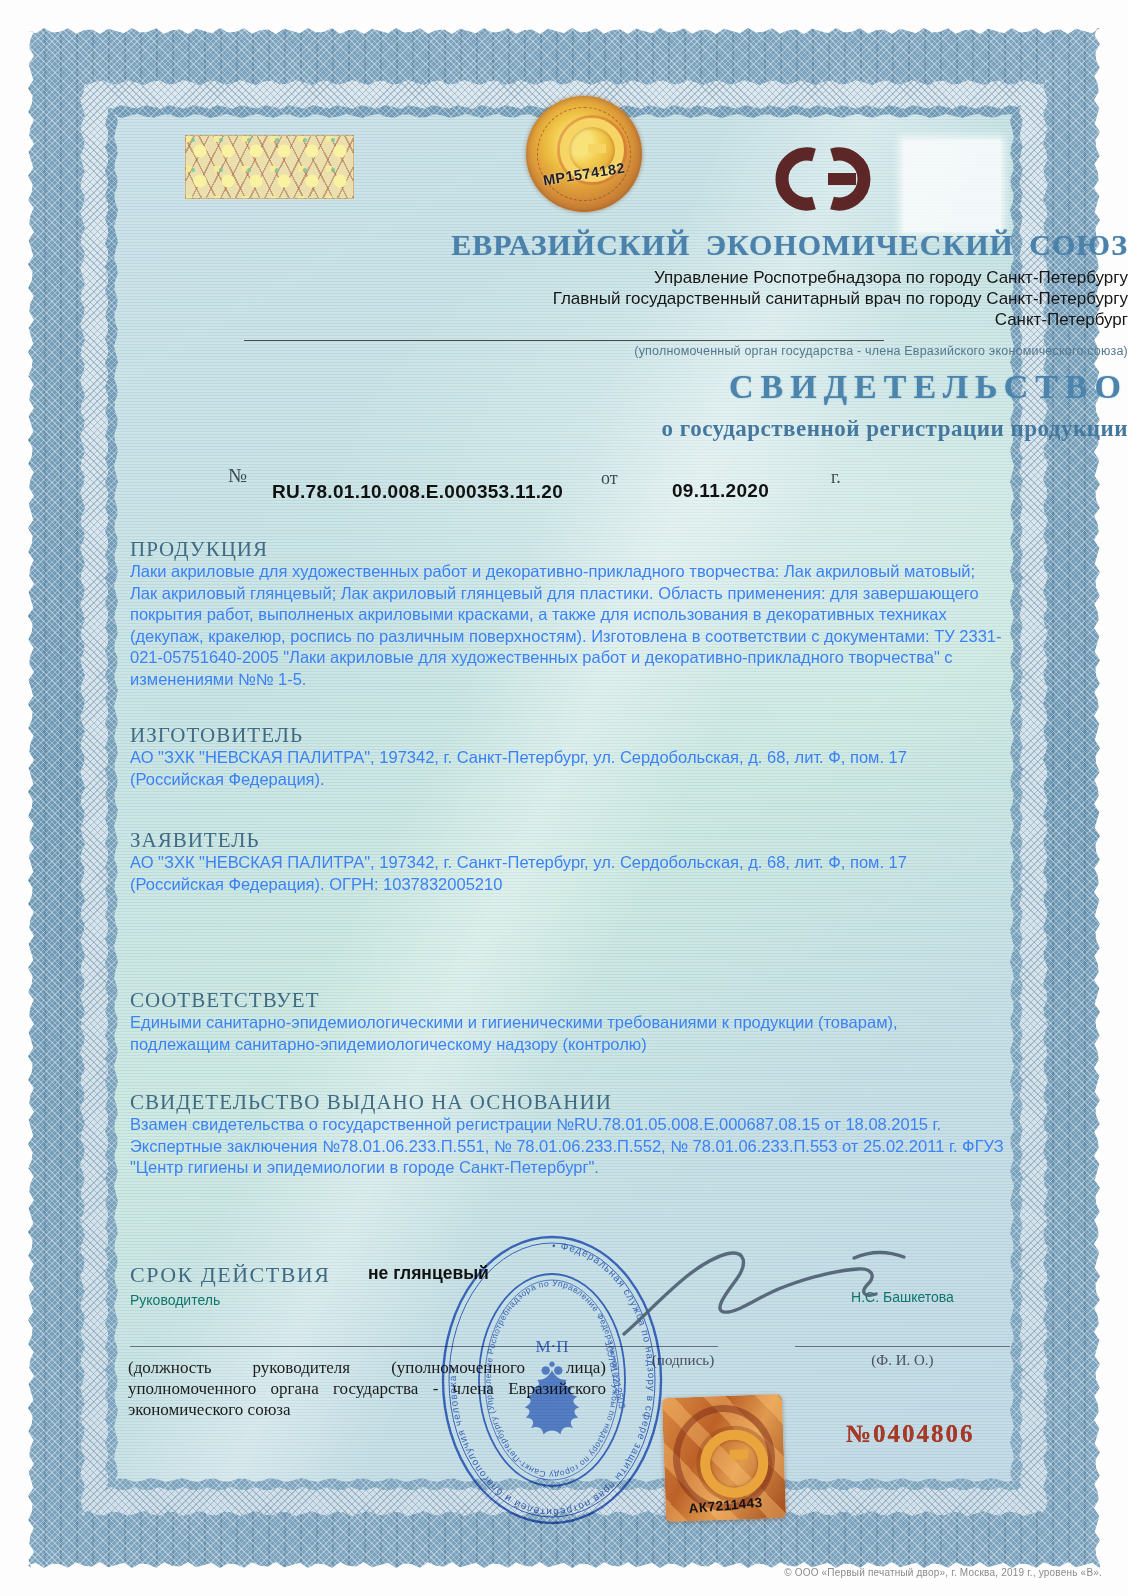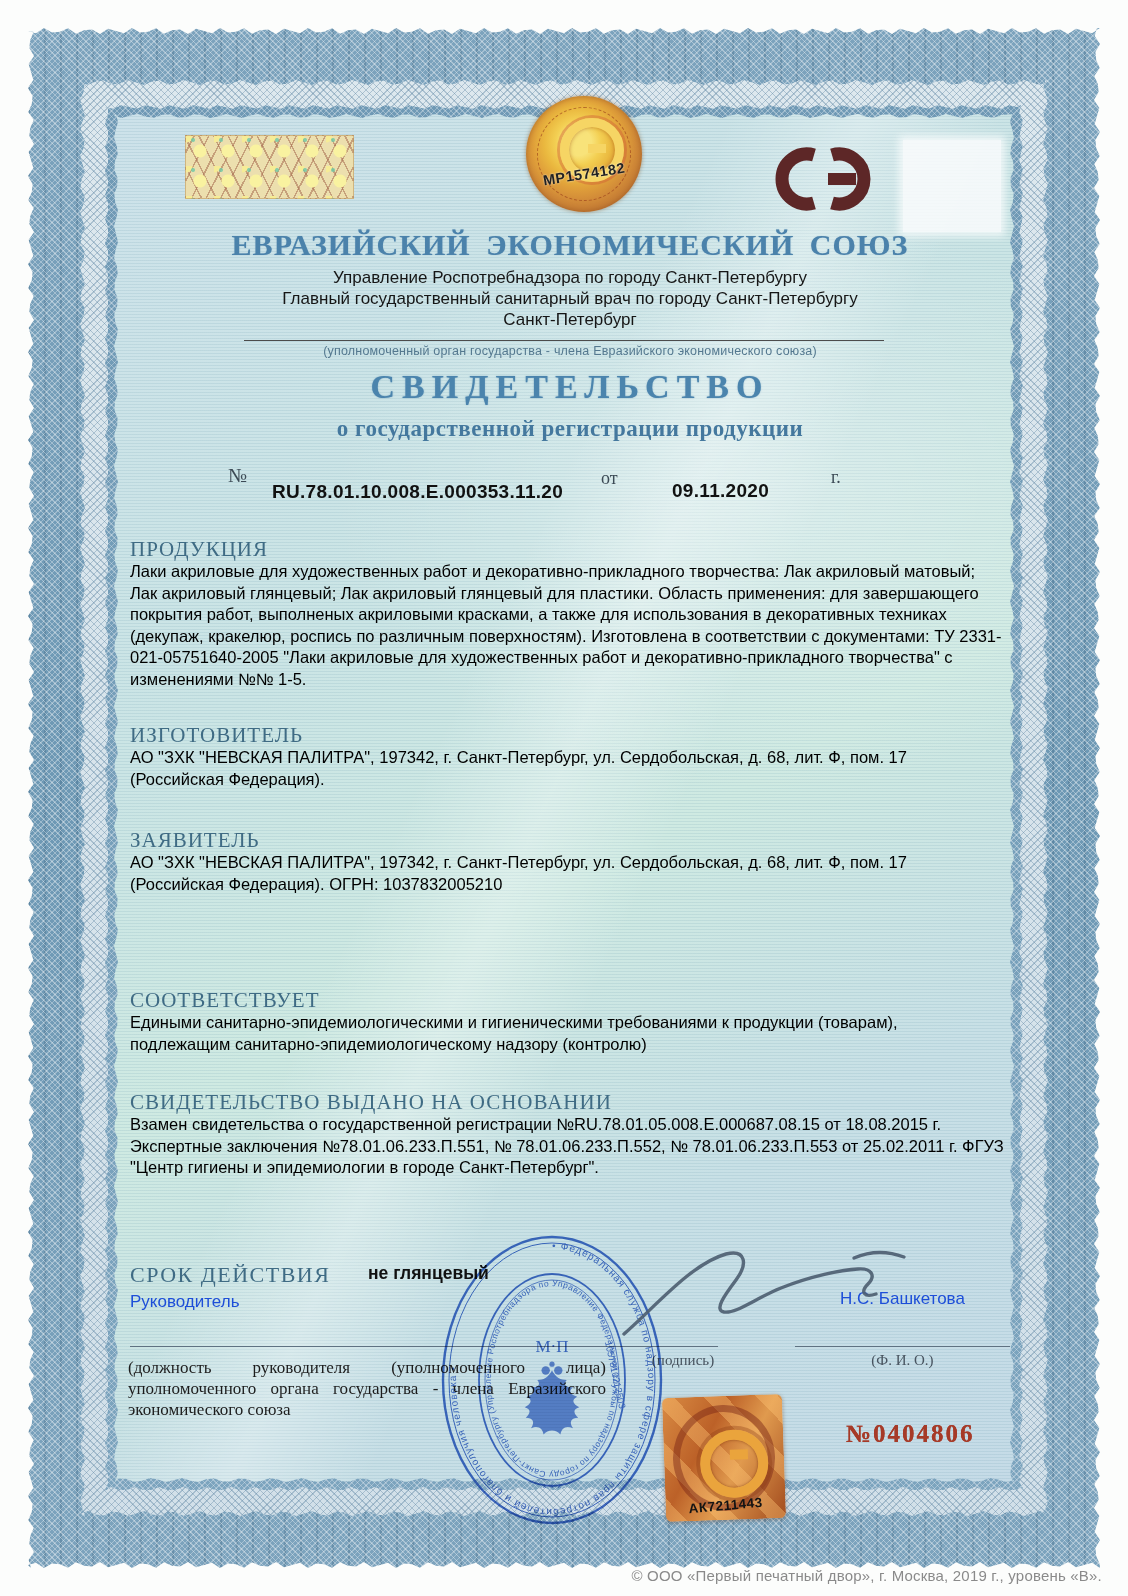--- a/index.html
+++ b/index.html
@@ -52,58 +52,58 @@
   .seal-core{left:34px;top:22px;width:46px;height:46px;border-radius:50%;
     border:9px solid #f6d564;box-shadow:0 0 0 3px rgba(205,85,55,.4), inset 0 0 4px rgba(160,80,20,.6);}
   .seal-bar{left:62px;top:48px;width:18px;height:9px;background:#f6d564;}
   .seal-num{left:4px;top:70px;width:108px;text-align:center;transform:rotate(-9deg);
     font-size:14.5px;font-weight:bold;color:#222;letter-spacing:.5px;
     text-shadow:0 0 2px rgba(255,255,255,.8);}
   .se-logo{left:768px;top:140px;z-index:6;}
   .white-patch{left:903px;top:140px;width:98px;height:92px;z-index:5;
     background:rgba(250,252,253,.85);box-shadow:0 0 8px 4px rgba(250,252,253,.8);}
   
-  .ctr{left:0;right:0;text-align:center;margin-left:12px;}
+  .ctr{left:0;right:0;text-align:right;margin-left:12px;}
   .h-union{top:228px;font-family:"Liberation Serif",serif;font-weight:bold;font-size:30px;
     color:#4b82ab;letter-spacing:1px;word-spacing:7px;z-index:6;text-shadow:0 0 1px rgba(75,130,171,.5);}
   .auth{font-size:17px;color:#161616;z-index:6;}
   .rule{left:244px;top:340px;width:640px;height:0;border-top:1.6px solid #4c4c4c;z-index:6;}
   .auth-note{top:344px;font-size:12.5px;color:#54788f;z-index:6;letter-spacing:.2px;}
   .t-main{top:368px;font-family:"Liberation Serif",serif;font-weight:bold;font-size:34px;
     color:#4b84ad;letter-spacing:7px;z-index:6;text-shadow:0 0 1.5px rgba(75,132,173,.55);}
   .t-sub{top:416px;font-family:"Liberation Serif",serif;font-weight:bold;font-size:23px;
     color:#44789e;letter-spacing:.5px;z-index:6;}
   .serif-label{font-family:"Liberation Serif",serif;color:#3c4a55;z-index:6;}
   .numval{font-weight:bold;font-size:19px;color:#111;z-index:6;letter-spacing:.3px;margin-top:20px;}
   .sec-h{font-family:"Liberation Serif",serif;font-size:21px;color:#3f6b84;letter-spacing:1px;z-index:6;}
-  .sec-b{font-size:16.5px;line-height:21.6px;color:#000000;z-index:6;width:872px;left:130px;}
+  .sec-b{font-size:16.5px;line-height:21.6px;color:#3b82f6;z-index:6;width:872px;left:130px;}
   .val-h{font-family:"Liberation Serif",serif;font-size:22px;color:#3f6b84;letter-spacing:1.5px;z-index:6;}
   .val-v{font-weight:bold;font-size:17.5px;color:#111;z-index:6;}
-  .sig-label{font-size:17px;color:#1d4ed8;z-index:6;}
+  .sig-label{font-size:14px;color:#0f766e;z-index:6;}
   .sig-line{height:0;border-top:1.5px solid #5f7282;z-index:6;}
   .cap{font-family:"Liberation Serif",serif;font-size:15px;color:#47535f;text-align:center;z-index:6;}
   .role-note{left:128px;top:1357px;width:478px;font-family:"Liberation Serif",serif;
     font-size:17px;line-height:21px;color:#1c1c1c;text-align:justify;z-index:6;}
   .stamp{left:437px;top:1230px;z-index:8;mix-blend-mode:multiply;opacity:.88;}
   .sig-svg{left:596px;top:1234px;z-index:9;}
   .sticker{left:664px;top:1396px;width:120px;height:124px;z-index:10;transform:rotate(-2deg);
     border-radius:6px;
     background:
       repeating-linear-gradient(48deg, rgba(255,195,115,.40) 0 16px, rgba(0,0,0,0) 16px 38px),
       linear-gradient(120deg,#d98b43,#bc6128 35%,#e09a4e 60%,#aa5524 95%);
     box-shadow:0 1px 4px rgba(90,40,10,.4);}
   .st-ring{position:absolute;inset:9px;border-radius:50%;border:7px solid rgba(118,34,20,.45);}
   .st-core{position:absolute;left:36px;top:34px;width:48px;height:48px;border-radius:50%;
     border:10px solid #eaa43c;box-shadow:0 0 0 4px rgba(140,60,20,.35), inset 0 0 3px rgba(120,50,10,.7);}
   .st-bar{position:absolute;left:66px;top:54px;width:18px;height:10px;background:#eaa43c;}
   .st-num{position:absolute;left:0;right:0;bottom:7px;text-align:center;transform:rotate(-3deg);
     font-size:13.5px;font-weight:bold;color:#141414;letter-spacing:.5px;}
   .serial{left:846px;top:1420px;font-family:"Liberation Serif",serif;font-size:25px;
     color:#a63a28;letter-spacing:2px;z-index:6;font-weight:bold;text-shadow:0 0 .5px #a63a28;}
-  .footer{right:26px;top:1567px;font-size:15px;color:#8a8a8a;z-index:6;letter-spacing:.2px;}
+  .footer{right:26px;top:1567px;font-size:10px;color:#8a8a8a;z-index:6;letter-spacing:.2px;}
 </style>
 </head>
 <body>
 
 <div class="page">
 
   <div class="band band1 wavy" style="clip-path: polygon(0px 3px, 8px 5.3px, 16px 0px, 24px 4.6px, 32px 3.8px, 40px 0.3px, 48px 5.7px, 56px 2.2px, 64px 1.4px, 72px 6px, 80px 0.7px, 88px 3px, 96px 5.3px, 104px 0px, 112px 4.6px, 120px 3.8px, 128px 0.3px, 136px 5.7px, 144px 2.2px, 152px 1.4px, 160px 6px, 168px 0.7px, 176px 3px, 184px 5.3px, 192px 0px, 200px 4.6px, 208px 3.8px, 216px 0.3px, 224px 5.7px, 232px 2.2px, 240px 1.4px, 248px 6px, 256px 0.7px, 264px 3px, 272px 5.3px, 280px 0px, 288px 4.6px, 296px 3.8px, 304px 0.3px, 312px 5.7px, 320px 2.2px, 328px 1.4px, 336px 6px, 344px 0.7px, 352px 3px, 360px 5.3px, 368px 0px, 376px 4.6px, 384px 3.8px, 392px 0.3px, 400px 5.7px, 408px 2.2px, 416px 1.4px, 424px 6px, 432px 0.7px, 440px 3px, 448px 5.3px, 456px 0px, 464px 4.6px, 472px 3.8px, 480px 0.3px, 488px 5.7px, 496px 2.2px, 504px 1.4px, 512px 6px, 520px 0.7px, 528px 3px, 536px 5.3px, 544px 0px, 552px 4.6px, 560px 3.8px, 568px 0.3px, 576px 5.7px, 584px 2.2px, 592px 1.4px, 600px 6px, 608px 0.7px, 616px 3px, 624px 5.3px, 632px 0px, 640px 4.6px, 648px 3.8px, 656px 0.3px, 664px 5.7px, 672px 2.2px, 680px 1.4px, 688px 6px, 696px 0.7px, 704px 3px, 712px 5.3px, 720px 0px, 728px 4.6px, 736px 3.8px, 744px 0.3px, 752px 5.7px, 760px 2.2px, 768px 1.4px, 776px 6px, 784px 0.7px, 792px 3px, 800px 5.3px, 808px 0px, 816px 4.6px, 824px 3.8px, 832px 0.3px, 840px 5.7px, 848px 2.2px, 856px 1.4px, 864px 6px, 872px 0.7px, 880px 3px, 888px 5.3px, 896px 0px, 904px 4.6px, 912px 3.8px, 920px 0.3px, 928px 5.7px, 936px 2.2px, 944px 1.4px, 952px 6px, 960px 0.7px, 968px 3px, 976px 5.3px, 984px 0px, 992px 4.6px, 1000px 3.8px, 1008px 0.3px, 1016px 5.7px, 1024px 2.2px, 1032px 1.4px, 1040px 6px, 1048px 0.7px, 1056px 3px, 1064px 5.3px, 1072px 0px, 1069px 0px, 1066.7px 8px, 1072px 16px, 1067.4px 24px, 1068.2px 32px, 1071.7px 40px, 1066.3px 48px, 1069.8px 56px, 1070.6px 64px, 1066px 72px, 1071.3px 80px, 1069px 88px, 1066.7px 96px, 1072px 104px, 1067.4px 112px, 1068.2px 120px, 1071.7px 128px, 1066.3px 136px, 1069.8px 144px, 1070.6px 152px, 1066px 160px, 1071.3px 168px, 1069px 176px, 1066.7px 184px, 1072px 192px, 1067.4px 200px, 1068.2px 208px, 1071.7px 216px, 1066.3px 224px, 1069.8px 232px, 1070.6px 240px, 1066px 248px, 1071.3px 256px, 1069px 264px, 1066.7px 272px, 1072px 280px, 1067.4px 288px, 1068.2px 296px, 1071.7px 304px, 1066.3px 312px, 1069.8px 320px, 1070.6px 328px, 1066px 336px, 1071.3px 344px, 1069px 352px, 1066.7px 360px, 1072px 368px, 1067.4px 376px, 1068.2px 384px, 1071.7px 392px, 1066.3px 400px, 1069.8px 408px, 1070.6px 416px, 1066px 424px, 1071.3px 432px, 1069px 440px, 1066.7px 448px, 1072px 456px, 1067.4px 464px, 1068.2px 472px, 1071.7px 480px, 1066.3px 488px, 1069.8px 496px, 1070.6px 504px, 1066px 512px, 1071.3px 520px, 1069px 528px, 1066.7px 536px, 1072px 544px, 1067.4px 552px, 1068.2px 560px, 1071.7px 568px, 1066.3px 576px, 1069.8px 584px, 1070.6px 592px, 1066px 600px, 1071.3px 608px, 1069px 616px, 1066.7px 624px, 1072px 632px, 1067.4px 640px, 1068.2px 648px, 1071.7px 656px, 1066.3px 664px, 1069.8px 672px, 1070.6px 680px, 1066px 688px, 1071.3px 696px, 1069px 704px, 1066.7px 712px, 1072px 720px, 1067.4px 728px, 1068.2px 736px, 1071.7px 744px, 1066.3px 752px, 1069.8px 760px, 1070.6px 768px, 1066px 776px, 1071.3px 784px, 1069px 792px, 1066.7px 800px, 1072px 808px, 1067.4px 816px, 1068.2px 824px, 1071.7px 832px, 1066.3px 840px, 1069.8px 848px, 1070.6px 856px, 1066px 864px, 1071.3px 872px, 1069px 880px, 1066.7px 888px, 1072px 896px, 1067.4px 904px, 1068.2px 912px, 1071.7px 920px, 1066.3px 928px, 1069.8px 936px, 1070.6px 944px, 1066px 952px, 1071.3px 960px, 1069px 968px, 1066.7px 976px, 1072px 984px, 1067.4px 992px, 1068.2px 1000px, 1071.7px 1008px, 1066.3px 1016px, 1069.8px 1024px, 1070.6px 1032px, 1066px 1040px, 1071.3px 1048px, 1069px 1056px, 1066.7px 1064px, 1072px 1072px, 1067.4px 1080px, 1068.2px 1088px, 1071.7px 1096px, 1066.3px 1104px, 1069.8px 1112px, 1070.6px 1120px, 1066px 1128px, 1071.3px 1136px, 1069px 1144px, 1066.7px 1152px, 1072px 1160px, 1067.4px 1168px, 1068.2px 1176px, 1071.7px 1184px, 1066.3px 1192px, 1069.8px 1200px, 1070.6px 1208px, 1066px 1216px, 1071.3px 1224px, 1069px 1232px, 1066.7px 1240px, 1072px 1248px, 1067.4px 1256px, 1068.2px 1264px, 1071.7px 1272px, 1066.3px 1280px, 1069.8px 1288px, 1070.6px 1296px, 1066px 1304px, 1071.3px 1312px, 1069px 1320px, 1066.7px 1328px, 1072px 1336px, 1067.4px 1344px, 1068.2px 1352px, 1071.7px 1360px, 1066.3px 1368px, 1069.8px 1376px, 1070.6px 1384px, 1066px 1392px, 1071.3px 1400px, 1069px 1408px, 1066.7px 1416px, 1072px 1424px, 1067.4px 1432px, 1068.2px 1440px, 1071.7px 1448px, 1066.3px 1456px, 1069.8px 1464px, 1070.6px 1472px, 1066px 1480px, 1071.3px 1488px, 1069px 1496px, 1066.7px 1504px, 1072px 1512px, 1067.4px 1520px, 1068.2px 1528px, 1071.7px 1536px, 1072px 1540px, 1064px 1534.7px, 1056px 1537px, 1048px 1539.3px, 1040px 1534px, 1032px 1538.6px, 1024px 1537.8px, 1016px 1534.3px, 1008px 1539.7px, 1000px 1536.2px, 992px 1535.4px, 984px 1540px, 976px 1534.7px, 968px 1537px, 960px 1539.3px, 952px 1534px, 944px 1538.6px, 936px 1537.8px, 928px 1534.3px, 920px 1539.7px, 912px 1536.2px, 904px 1535.4px, 896px 1540px, 888px 1534.7px, 880px 1537px, 872px 1539.3px, 864px 1534px, 856px 1538.6px, 848px 1537.8px, 840px 1534.3px, 832px 1539.7px, 824px 1536.2px, 816px 1535.4px, 808px 1540px, 800px 1534.7px, 792px 1537px, 784px 1539.3px, 776px 1534px, 768px 1538.6px, 760px 1537.8px, 752px 1534.3px, 744px 1539.7px, 736px 1536.2px, 728px 1535.4px, 720px 1540px, 712px 1534.7px, 704px 1537px, 696px 1539.3px, 688px 1534px, 680px 1538.6px, 672px 1537.8px, 664px 1534.3px, 656px 1539.7px, 648px 1536.2px, 640px 1535.4px, 632px 1540px, 624px 1534.7px, 616px 1537px, 608px 1539.3px, 600px 1534px, 592px 1538.6px, 584px 1537.8px, 576px 1534.3px, 568px 1539.7px, 560px 1536.2px, 552px 1535.4px, 544px 1540px, 536px 1534.7px, 528px 1537px, 520px 1539.3px, 512px 1534px, 504px 1538.6px, 496px 1537.8px, 488px 1534.3px, 480px 1539.7px, 472px 1536.2px, 464px 1535.4px, 456px 1540px, 448px 1534.7px, 440px 1537px, 432px 1539.3px, 424px 1534px, 416px 1538.6px, 408px 1537.8px, 400px 1534.3px, 392px 1539.7px, 384px 1536.2px, 376px 1535.4px, 368px 1540px, 360px 1534.7px, 352px 1537px, 344px 1539.3px, 336px 1534px, 328px 1538.6px, 320px 1537.8px, 312px 1534.3px, 304px 1539.7px, 296px 1536.2px, 288px 1535.4px, 280px 1540px, 272px 1534.7px, 264px 1537px, 256px 1539.3px, 248px 1534px, 240px 1538.6px, 232px 1537.8px, 224px 1534.3px, 216px 1539.7px, 208px 1536.2px, 200px 1535.4px, 192px 1540px, 184px 1534.7px, 176px 1537px, 168px 1539.3px, 160px 1534px, 152px 1538.6px, 144px 1537.8px, 136px 1534.3px, 128px 1539.7px, 120px 1536.2px, 112px 1535.4px, 104px 1540px, 96px 1534.7px, 88px 1537px, 80px 1539.3px, 72px 1534px, 64px 1538.6px, 56px 1537.8px, 48px 1534.3px, 40px 1539.7px, 32px 1536.2px, 24px 1535.4px, 16px 1540px, 8px 1534.7px, 0px 1537px, 3px 1540px, 0.7px 1532px, 6px 1524px, 1.4px 1516px, 2.2px 1508px, 5.7px 1500px, 0.3px 1492px, 3.8px 1484px, 4.6px 1476px, 0px 1468px, 5.3px 1460px, 3px 1452px, 0.7px 1444px, 6px 1436px, 1.4px 1428px, 2.2px 1420px, 5.7px 1412px, 0.3px 1404px, 3.8px 1396px, 4.6px 1388px, 0px 1380px, 5.3px 1372px, 3px 1364px, 0.7px 1356px, 6px 1348px, 1.4px 1340px, 2.2px 1332px, 5.7px 1324px, 0.3px 1316px, 3.8px 1308px, 4.6px 1300px, 0px 1292px, 5.3px 1284px, 3px 1276px, 0.7px 1268px, 6px 1260px, 1.4px 1252px, 2.2px 1244px, 5.7px 1236px, 0.3px 1228px, 3.8px 1220px, 4.6px 1212px, 0px 1204px, 5.3px 1196px, 3px 1188px, 0.7px 1180px, 6px 1172px, 1.4px 1164px, 2.2px 1156px, 5.7px 1148px, 0.3px 1140px, 3.8px 1132px, 4.6px 1124px, 0px 1116px, 5.3px 1108px, 3px 1100px, 0.7px 1092px, 6px 1084px, 1.4px 1076px, 2.2px 1068px, 5.7px 1060px, 0.3px 1052px, 3.8px 1044px, 4.6px 1036px, 0px 1028px, 5.3px 1020px, 3px 1012px, 0.7px 1004px, 6px 996px, 1.4px 988px, 2.2px 980px, 5.7px 972px, 0.3px 964px, 3.8px 956px, 4.6px 948px, 0px 940px, 5.3px 932px, 3px 924px, 0.7px 916px, 6px 908px, 1.4px 900px, 2.2px 892px, 5.7px 884px, 0.3px 876px, 3.8px 868px, 4.6px 860px, 0px 852px, 5.3px 844px, 3px 836px, 0.7px 828px, 6px 820px, 1.4px 812px, 2.2px 804px, 5.7px 796px, 0.3px 788px, 3.8px 780px, 4.6px 772px, 0px 764px, 5.3px 756px, 3px 748px, 0.7px 740px, 6px 732px, 1.4px 724px, 2.2px 716px, 5.7px 708px, 0.3px 700px, 3.8px 692px, 4.6px 684px, 0px 676px, 5.3px 668px, 3px 660px, 0.7px 652px, 6px 644px, 1.4px 636px, 2.2px 628px, 5.7px 620px, 0.3px 612px, 3.8px 604px, 4.6px 596px, 0px 588px, 5.3px 580px, 3px 572px, 0.7px 564px, 6px 556px, 1.4px 548px, 2.2px 540px, 5.7px 532px, 0.3px 524px, 3.8px 516px, 4.6px 508px, 0px 500px, 5.3px 492px, 3px 484px, 0.7px 476px, 6px 468px, 1.4px 460px, 2.2px 452px, 5.7px 444px, 0.3px 436px, 3.8px 428px, 4.6px 420px, 0px 412px, 5.3px 404px, 3px 396px, 0.7px 388px, 6px 380px, 1.4px 372px, 2.2px 364px, 5.7px 356px, 0.3px 348px, 3.8px 340px, 4.6px 332px, 0px 324px, 5.3px 316px, 3px 308px, 0.7px 300px, 6px 292px, 1.4px 284px, 2.2px 276px, 5.7px 268px, 0.3px 260px, 3.8px 252px, 4.6px 244px, 0px 236px, 5.3px 228px, 3px 220px, 0.7px 212px, 6px 204px, 1.4px 196px, 2.2px 188px, 5.7px 180px, 0.3px 172px, 3.8px 164px, 4.6px 156px, 0px 148px, 5.3px 140px, 3px 132px, 0.7px 124px, 6px 116px, 1.4px 108px, 2.2px 100px, 5.7px 92px, 0.3px 84px, 3.8px 76px, 4.6px 68px, 0px 60px, 5.3px 52px, 3px 44px, 0.7px 36px, 6px 28px, 1.4px 20px, 2.2px 12px, 5.7px 4px);"></div>
   <div class="band band2 wavy" style="clip-path: polygon(0px 2.5px, 8px 4.9px, 16px 1.4px, 24px 0.5px, 32px 4.5px, 40px 3.6px, 48px 0.1px, 56px 2.5px, 64px 4.9px, 72px 1.4px, 80px 0.5px, 88px 4.5px, 96px 3.6px, 104px 0.1px, 112px 2.5px, 120px 4.9px, 128px 1.4px, 136px 0.5px, 144px 4.5px, 152px 3.6px, 160px 0.1px, 168px 2.5px, 176px 4.9px, 184px 1.4px, 192px 0.5px, 200px 4.5px, 208px 3.6px, 216px 0.1px, 224px 2.5px, 232px 4.9px, 240px 1.4px, 248px 0.5px, 256px 4.5px, 264px 3.6px, 272px 0.1px, 280px 2.5px, 288px 4.9px, 296px 1.4px, 304px 0.5px, 312px 4.5px, 320px 3.6px, 328px 0.1px, 336px 2.5px, 344px 4.9px, 352px 1.4px, 360px 0.5px, 368px 4.5px, 376px 3.6px, 384px 0.1px, 392px 2.5px, 400px 4.9px, 408px 1.4px, 416px 0.5px, 424px 4.5px, 432px 3.6px, 440px 0.1px, 448px 2.5px, 456px 4.9px, 464px 1.4px, 472px 0.5px, 480px 4.5px, 488px 3.6px, 496px 0.1px, 504px 2.5px, 512px 4.9px, 520px 1.4px, 528px 0.5px, 536px 4.5px, 544px 3.6px, 552px 0.1px, 560px 2.5px, 568px 4.9px, 576px 1.4px, 584px 0.5px, 592px 4.5px, 600px 3.6px, 608px 0.1px, 616px 2.5px, 624px 4.9px, 632px 1.4px, 640px 0.5px, 648px 4.5px, 656px 3.6px, 664px 0.1px, 672px 2.5px, 680px 4.9px, 688px 1.4px, 696px 0.5px, 704px 4.5px, 712px 3.6px, 720px 0.1px, 728px 2.5px, 736px 4.9px, 744px 1.4px, 752px 0.5px, 760px 4.5px, 768px 3.6px, 776px 0.1px, 784px 2.5px, 792px 4.9px, 800px 1.4px, 808px 0.5px, 816px 4.5px, 824px 3.6px, 832px 0.1px, 840px 2.5px, 848px 4.9px, 856px 1.4px, 864px 0.5px, 872px 4.5px, 880px 3.6px, 888px 0.1px, 896px 2.5px, 904px 4.9px, 912px 1.4px, 920px 0.5px, 928px 4.5px, 936px 3.6px, 944px 0.1px, 952px 2.5px, 960px 4.9px, 968px 1.4px, 965.5px 0px, 963.1px 8px, 966.6px 16px, 967.5px 24px, 963.5px 32px, 964.4px 40px, 967.9px 48px, 965.5px 56px, 963.1px 64px, 966.6px 72px, 967.5px 80px, 963.5px 88px, 964.4px 96px, 967.9px 104px, 965.5px 112px, 963.1px 120px, 966.6px 128px, 967.5px 136px, 963.5px 144px, 964.4px 152px, 967.9px 160px, 965.5px 168px, 963.1px 176px, 966.6px 184px, 967.5px 192px, 963.5px 200px, 964.4px 208px, 967.9px 216px, 965.5px 224px, 963.1px 232px, 966.6px 240px, 967.5px 248px, 963.5px 256px, 964.4px 264px, 967.9px 272px, 965.5px 280px, 963.1px 288px, 966.6px 296px, 967.5px 304px, 963.5px 312px, 964.4px 320px, 967.9px 328px, 965.5px 336px, 963.1px 344px, 966.6px 352px, 967.5px 360px, 963.5px 368px, 964.4px 376px, 967.9px 384px, 965.5px 392px, 963.1px 400px, 966.6px 408px, 967.5px 416px, 963.5px 424px, 964.4px 432px, 967.9px 440px, 965.5px 448px, 963.1px 456px, 966.6px 464px, 967.5px 472px, 963.5px 480px, 964.4px 488px, 967.9px 496px, 965.5px 504px, 963.1px 512px, 966.6px 520px, 967.5px 528px, 963.5px 536px, 964.4px 544px, 967.9px 552px, 965.5px 560px, 963.1px 568px, 966.6px 576px, 967.5px 584px, 963.5px 592px, 964.4px 600px, 967.9px 608px, 965.5px 616px, 963.1px 624px, 966.6px 632px, 967.5px 640px, 963.5px 648px, 964.4px 656px, 967.9px 664px, 965.5px 672px, 963.1px 680px, 966.6px 688px, 967.5px 696px, 963.5px 704px, 964.4px 712px, 967.9px 720px, 965.5px 728px, 963.1px 736px, 966.6px 744px, 967.5px 752px, 963.5px 760px, 964.4px 768px, 967.9px 776px, 965.5px 784px, 963.1px 792px, 966.6px 800px, 967.5px 808px, 963.5px 816px, 964.4px 824px, 967.9px 832px, 965.5px 840px, 963.1px 848px, 966.6px 856px, 967.5px 864px, 963.5px 872px, 964.4px 880px, 967.9px 888px, 965.5px 896px, 963.1px 904px, 966.6px 912px, 967.5px 920px, 963.5px 928px, 964.4px 936px, 967.9px 944px, 965.5px 952px, 963.1px 960px, 966.6px 968px, 967.5px 976px, 963.5px 984px, 964.4px 992px, 967.9px 1000px, 965.5px 1008px, 963.1px 1016px, 966.6px 1024px, 967.5px 1032px, 963.5px 1040px, 964.4px 1048px, 967.9px 1056px, 965.5px 1064px, 963.1px 1072px, 966.6px 1080px, 967.5px 1088px, 963.5px 1096px, 964.4px 1104px, 967.9px 1112px, 965.5px 1120px, 963.1px 1128px, 966.6px 1136px, 967.5px 1144px, 963.5px 1152px, 964.4px 1160px, 967.9px 1168px, 965.5px 1176px, 963.1px 1184px, 966.6px 1192px, 967.5px 1200px, 963.5px 1208px, 964.4px 1216px, 967.9px 1224px, 965.5px 1232px, 963.1px 1240px, 966.6px 1248px, 967.5px 1256px, 963.5px 1264px, 964.4px 1272px, 967.9px 1280px, 965.5px 1288px, 963.1px 1296px, 966.6px 1304px, 967.5px 1312px, 963.5px 1320px, 964.4px 1328px, 967.9px 1336px, 965.5px 1344px, 963.1px 1352px, 966.6px 1360px, 967.5px 1368px, 963.5px 1376px, 964.4px 1384px, 967.9px 1392px, 965.5px 1400px, 963.1px 1408px, 966.6px 1416px, 967.5px 1424px, 963.5px 1432px, 968px 1434.6px, 960px 1431.1px, 952px 1433.5px, 944px 1435.9px, 936px 1432.4px, 928px 1431.5px, 920px 1435.5px, 912px 1434.6px, 904px 1431.1px, 896px 1433.5px, 888px 1435.9px, 880px 1432.4px, 872px 1431.5px, 864px 1435.5px, 856px 1434.6px, 848px 1431.1px, 840px 1433.5px, 832px 1435.9px, 824px 1432.4px, 816px 1431.5px, 808px 1435.5px, 800px 1434.6px, 792px 1431.1px, 784px 1433.5px, 776px 1435.9px, 768px 1432.4px, 760px 1431.5px, 752px 1435.5px, 744px 1434.6px, 736px 1431.1px, 728px 1433.5px, 720px 1435.9px, 712px 1432.4px, 704px 1431.5px, 696px 1435.5px, 688px 1434.6px, 680px 1431.1px, 672px 1433.5px, 664px 1435.9px, 656px 1432.4px, 648px 1431.5px, 640px 1435.5px, 632px 1434.6px, 624px 1431.1px, 616px 1433.5px, 608px 1435.9px, 600px 1432.4px, 592px 1431.5px, 584px 1435.5px, 576px 1434.6px, 568px 1431.1px, 560px 1433.5px, 552px 1435.9px, 544px 1432.4px, 536px 1431.5px, 528px 1435.5px, 520px 1434.6px, 512px 1431.1px, 504px 1433.5px, 496px 1435.9px, 488px 1432.4px, 480px 1431.5px, 472px 1435.5px, 464px 1434.6px, 456px 1431.1px, 448px 1433.5px, 440px 1435.9px, 432px 1432.4px, 424px 1431.5px, 416px 1435.5px, 408px 1434.6px, 400px 1431.1px, 392px 1433.5px, 384px 1435.9px, 376px 1432.4px, 368px 1431.5px, 360px 1435.5px, 352px 1434.6px, 344px 1431.1px, 336px 1433.5px, 328px 1435.9px, 320px 1432.4px, 312px 1431.5px, 304px 1435.5px, 296px 1434.6px, 288px 1431.1px, 280px 1433.5px, 272px 1435.9px, 264px 1432.4px, 256px 1431.5px, 248px 1435.5px, 240px 1434.6px, 232px 1431.1px, 224px 1433.5px, 216px 1435.9px, 208px 1432.4px, 200px 1431.5px, 192px 1435.5px, 184px 1434.6px, 176px 1431.1px, 168px 1433.5px, 160px 1435.9px, 152px 1432.4px, 144px 1431.5px, 136px 1435.5px, 128px 1434.6px, 120px 1431.1px, 112px 1433.5px, 104px 1435.9px, 96px 1432.4px, 88px 1431.5px, 80px 1435.5px, 72px 1434.6px, 64px 1431.1px, 56px 1433.5px, 48px 1435.9px, 40px 1432.4px, 32px 1431.5px, 24px 1435.5px, 16px 1434.6px, 8px 1431.1px, 0px 1433.5px, 4.9px 1436px, 2.5px 1428px, 0.1px 1420px, 3.6px 1412px, 4.5px 1404px, 0.5px 1396px, 1.4px 1388px, 4.9px 1380px, 2.5px 1372px, 0.1px 1364px, 3.6px 1356px, 4.5px 1348px, 0.5px 1340px, 1.4px 1332px, 4.9px 1324px, 2.5px 1316px, 0.1px 1308px, 3.6px 1300px, 4.5px 1292px, 0.5px 1284px, 1.4px 1276px, 4.9px 1268px, 2.5px 1260px, 0.1px 1252px, 3.6px 1244px, 4.5px 1236px, 0.5px 1228px, 1.4px 1220px, 4.9px 1212px, 2.5px 1204px, 0.1px 1196px, 3.6px 1188px, 4.5px 1180px, 0.5px 1172px, 1.4px 1164px, 4.9px 1156px, 2.5px 1148px, 0.1px 1140px, 3.6px 1132px, 4.5px 1124px, 0.5px 1116px, 1.4px 1108px, 4.9px 1100px, 2.5px 1092px, 0.1px 1084px, 3.6px 1076px, 4.5px 1068px, 0.5px 1060px, 1.4px 1052px, 4.9px 1044px, 2.5px 1036px, 0.1px 1028px, 3.6px 1020px, 4.5px 1012px, 0.5px 1004px, 1.4px 996px, 4.9px 988px, 2.5px 980px, 0.1px 972px, 3.6px 964px, 4.5px 956px, 0.5px 948px, 1.4px 940px, 4.9px 932px, 2.5px 924px, 0.1px 916px, 3.6px 908px, 4.5px 900px, 0.5px 892px, 1.4px 884px, 4.9px 876px, 2.5px 868px, 0.1px 860px, 3.6px 852px, 4.5px 844px, 0.5px 836px, 1.4px 828px, 4.9px 820px, 2.5px 812px, 0.1px 804px, 3.6px 796px, 4.5px 788px, 0.5px 780px, 1.4px 772px, 4.9px 764px, 2.5px 756px, 0.1px 748px, 3.6px 740px, 4.5px 732px, 0.5px 724px, 1.4px 716px, 4.9px 708px, 2.5px 700px, 0.1px 692px, 3.6px 684px, 4.5px 676px, 0.5px 668px, 1.4px 660px, 4.9px 652px, 2.5px 644px, 0.1px 636px, 3.6px 628px, 4.5px 620px, 0.5px 612px, 1.4px 604px, 4.9px 596px, 2.5px 588px, 0.1px 580px, 3.6px 572px, 4.5px 564px, 0.5px 556px, 1.4px 548px, 4.9px 540px, 2.5px 532px, 0.1px 524px, 3.6px 516px, 4.5px 508px, 0.5px 500px, 1.4px 492px, 4.9px 484px, 2.5px 476px, 0.1px 468px, 3.6px 460px, 4.5px 452px, 0.5px 444px, 1.4px 436px, 4.9px 428px, 2.5px 420px, 0.1px 412px, 3.6px 404px, 4.5px 396px, 0.5px 388px, 1.4px 380px, 4.9px 372px, 2.5px 364px, 0.1px 356px, 3.6px 348px, 4.5px 340px, 0.5px 332px, 1.4px 324px, 4.9px 316px, 2.5px 308px, 0.1px 300px, 3.6px 292px, 4.5px 284px, 0.5px 276px, 1.4px 268px, 4.9px 260px, 2.5px 252px, 0.1px 244px, 3.6px 236px, 4.5px 228px, 0.5px 220px, 1.4px 212px, 4.9px 204px, 2.5px 196px, 0.1px 188px, 3.6px 180px, 4.5px 172px, 0.5px 164px, 1.4px 156px, 4.9px 148px, 2.5px 140px, 0.1px 132px, 3.6px 124px, 4.5px 116px, 0.5px 108px, 1.4px 100px, 4.9px 92px, 2.5px 84px, 0.1px 76px, 3.6px 68px, 4.5px 60px, 0.5px 52px, 1.4px 44px, 4.9px 36px, 2.5px 28px, 0.1px 20px, 3.6px 12px, 4.5px 4px);"></div>
   <div class="band band3 wavy" style="clip-path: polygon(0px 2px, 8px 3.7px, 16px 0.3px, 24px 2px, 32px 3.7px, 40px 0.3px, 48px 2px, 56px 3.7px, 64px 0.3px, 72px 2px, 80px 3.7px, 88px 0.3px, 96px 2px, 104px 3.7px, 112px 0.3px, 120px 2px, 128px 3.7px, 136px 0.3px, 144px 2px, 152px 3.7px, 160px 0.3px, 168px 2px, 176px 3.7px, 184px 0.3px, 192px 2px, 200px 3.7px, 208px 0.3px, 216px 2px, 224px 3.7px, 232px 0.3px, 240px 2px, 248px 3.7px, 256px 0.3px, 264px 2px, 272px 3.7px, 280px 0.3px, 288px 2px, 296px 3.7px, 304px 0.3px, 312px 2px, 320px 3.7px, 328px 0.3px, 336px 2px, 344px 3.7px, 352px 0.3px, 360px 2px, 368px 3.7px, 376px 0.3px, 384px 2px, 392px 3.7px, 400px 0.3px, 408px 2px, 416px 3.7px, 424px 0.3px, 432px 2px, 440px 3.7px, 448px 0.3px, 456px 2px, 464px 3.7px, 472px 0.3px, 480px 2px, 488px 3.7px, 496px 0.3px, 504px 2px, 512px 3.7px, 520px 0.3px, 528px 2px, 536px 3.7px, 544px 0.3px, 552px 2px, 560px 3.7px, 568px 0.3px, 576px 2px, 584px 3.7px, 592px 0.3px, 600px 2px, 608px 3.7px, 616px 0.3px, 624px 2px, 632px 3.7px, 640px 0.3px, 648px 2px, 656px 3.7px, 664px 0.3px, 672px 2px, 680px 3.7px, 688px 0.3px, 696px 2px, 704px 3.7px, 712px 0.3px, 720px 2px, 728px 3.7px, 736px 0.3px, 744px 2px, 752px 3.7px, 760px 0.3px, 768px 2px, 776px 3.7px, 784px 0.3px, 792px 2px, 800px 3.7px, 808px 0.3px, 816px 2px, 824px 3.7px, 832px 0.3px, 840px 2px, 848px 3.7px, 856px 0.3px, 864px 2px, 872px 3.7px, 880px 0.3px, 888px 2px, 896px 3.7px, 904px 0.3px, 912px 2px, 916px 0px, 914.3px 8px, 917.7px 16px, 916px 24px, 914.3px 32px, 917.7px 40px, 916px 48px, 914.3px 56px, 917.7px 64px, 916px 72px, 914.3px 80px, 917.7px 88px, 916px 96px, 914.3px 104px, 917.7px 112px, 916px 120px, 914.3px 128px, 917.7px 136px, 916px 144px, 914.3px 152px, 917.7px 160px, 916px 168px, 914.3px 176px, 917.7px 184px, 916px 192px, 914.3px 200px, 917.7px 208px, 916px 216px, 914.3px 224px, 917.7px 232px, 916px 240px, 914.3px 248px, 917.7px 256px, 916px 264px, 914.3px 272px, 917.7px 280px, 916px 288px, 914.3px 296px, 917.7px 304px, 916px 312px, 914.3px 320px, 917.7px 328px, 916px 336px, 914.3px 344px, 917.7px 352px, 916px 360px, 914.3px 368px, 917.7px 376px, 916px 384px, 914.3px 392px, 917.7px 400px, 916px 408px, 914.3px 416px, 917.7px 424px, 916px 432px, 914.3px 440px, 917.7px 448px, 916px 456px, 914.3px 464px, 917.7px 472px, 916px 480px, 914.3px 488px, 917.7px 496px, 916px 504px, 914.3px 512px, 917.7px 520px, 916px 528px, 914.3px 536px, 917.7px 544px, 916px 552px, 914.3px 560px, 917.7px 568px, 916px 576px, 914.3px 584px, 917.7px 592px, 916px 600px, 914.3px 608px, 917.7px 616px, 916px 624px, 914.3px 632px, 917.7px 640px, 916px 648px, 914.3px 656px, 917.7px 664px, 916px 672px, 914.3px 680px, 917.7px 688px, 916px 696px, 914.3px 704px, 917.7px 712px, 916px 720px, 914.3px 728px, 917.7px 736px, 916px 744px, 914.3px 752px, 917.7px 760px, 916px 768px, 914.3px 776px, 917.7px 784px, 916px 792px, 914.3px 800px, 917.7px 808px, 916px 816px, 914.3px 824px, 917.7px 832px, 916px 840px, 914.3px 848px, 917.7px 856px, 916px 864px, 914.3px 872px, 917.7px 880px, 916px 888px, 914.3px 896px, 917.7px 904px, 916px 912px, 914.3px 920px, 917.7px 928px, 916px 936px, 914.3px 944px, 917.7px 952px, 916px 960px, 914.3px 968px, 917.7px 976px, 916px 984px, 914.3px 992px, 917.7px 1000px, 916px 1008px, 914.3px 1016px, 917.7px 1024px, 916px 1032px, 914.3px 1040px, 917.7px 1048px, 916px 1056px, 914.3px 1064px, 917.7px 1072px, 916px 1080px, 914.3px 1088px, 917.7px 1096px, 916px 1104px, 914.3px 1112px, 917.7px 1120px, 916px 1128px, 914.3px 1136px, 917.7px 1144px, 916px 1152px, 914.3px 1160px, 917.7px 1168px, 916px 1176px, 914.3px 1184px, 917.7px 1192px, 916px 1200px, 914.3px 1208px, 917.7px 1216px, 916px 1224px, 914.3px 1232px, 917.7px 1240px, 916px 1248px, 914.3px 1256px, 917.7px 1264px, 916px 1272px, 914.3px 1280px, 917.7px 1288px, 916px 1296px, 914.3px 1304px, 917.7px 1312px, 916px 1320px, 914.3px 1328px, 917.7px 1336px, 916px 1344px, 914.3px 1352px, 917.7px 1360px, 916px 1368px, 914.3px 1376px, 917.7px 1384px, 918px 1382px, 910px 1385px, 902px 1385px, 894px 1382px, 886px 1385px, 878px 1385px, 870px 1382px, 862px 1385px, 854px 1385px, 846px 1382px, 838px 1385px, 830px 1385px, 822px 1382px, 814px 1385px, 806px 1385px, 798px 1382px, 790px 1385px, 782px 1385px, 774px 1382px, 766px 1385px, 758px 1385px, 750px 1382px, 742px 1385px, 734px 1385px, 726px 1382px, 718px 1385px, 710px 1385px, 702px 1382px, 694px 1385px, 686px 1385px, 678px 1382px, 670px 1385px, 662px 1385px, 654px 1382px, 646px 1385px, 638px 1385px, 630px 1382px, 622px 1385px, 614px 1385px, 606px 1382px, 598px 1385px, 590px 1385px, 582px 1382px, 574px 1385px, 566px 1385px, 558px 1382px, 550px 1385px, 542px 1385px, 534px 1382px, 526px 1385px, 518px 1385px, 510px 1382px, 502px 1385px, 494px 1385px, 486px 1382px, 478px 1385px, 470px 1385px, 462px 1382px, 454px 1385px, 446px 1385px, 438px 1382px, 430px 1385px, 422px 1385px, 414px 1382px, 406px 1385px, 398px 1385px, 390px 1382px, 382px 1385px, 374px 1385px, 366px 1382px, 358px 1385px, 350px 1385px, 342px 1382px, 334px 1385px, 326px 1385px, 318px 1382px, 310px 1385px, 302px 1385px, 294px 1382px, 286px 1385px, 278px 1385px, 270px 1382px, 262px 1385px, 254px 1385px, 246px 1382px, 238px 1385px, 230px 1385px, 222px 1382px, 214px 1385px, 206px 1385px, 198px 1382px, 190px 1385px, 182px 1385px, 174px 1382px, 166px 1385px, 158px 1385px, 150px 1382px, 142px 1385px, 134px 1385px, 126px 1382px, 118px 1385px, 110px 1385px, 102px 1382px, 94px 1385px, 86px 1385px, 78px 1382px, 70px 1385px, 62px 1385px, 54px 1382px, 46px 1385px, 38px 1385px, 30px 1382px, 22px 1385px, 14px 1385px, 6px 1382px, 0px 1386px, 3px 1378px, 3px 1370px, 0px 1362px, 3px 1354px, 3px 1346px, 0px 1338px, 3px 1330px, 3px 1322px, 0px 1314px, 3px 1306px, 3px 1298px, 0px 1290px, 3px 1282px, 3px 1274px, 0px 1266px, 3px 1258px, 3px 1250px, 0px 1242px, 3px 1234px, 3px 1226px, 0px 1218px, 3px 1210px, 3px 1202px, 0px 1194px, 3px 1186px, 3px 1178px, 0px 1170px, 3px 1162px, 3px 1154px, 0px 1146px, 3px 1138px, 3px 1130px, 0px 1122px, 3px 1114px, 3px 1106px, 0px 1098px, 3px 1090px, 3px 1082px, 0px 1074px, 3px 1066px, 3px 1058px, 0px 1050px, 3px 1042px, 3px 1034px, 0px 1026px, 3px 1018px, 3px 1010px, 0px 1002px, 3px 994px, 3px 986px, 0px 978px, 3px 970px, 3px 962px, 0px 954px, 3px 946px, 3px 938px, 0px 930px, 3px 922px, 3px 914px, 0px 906px, 3px 898px, 3px 890px, 0px 882px, 3px 874px, 3px 866px, 0px 858px, 3px 850px, 3px 842px, 0px 834px, 3px 826px, 3px 818px, 0px 810px, 3px 802px, 3px 794px, 0px 786px, 3px 778px, 3px 770px, 0px 762px, 3px 754px, 3px 746px, 0px 738px, 3px 730px, 3px 722px, 0px 714px, 3px 706px, 3px 698px, 0px 690px, 3px 682px, 3px 674px, 0px 666px, 3px 658px, 3px 650px, 0px 642px, 3px 634px, 3px 626px, 0px 618px, 3px 610px, 3px 602px, 0px 594px, 3px 586px, 3px 578px, 0px 570px, 3px 562px, 3px 554px, 0px 546px, 3px 538px, 3px 530px, 0px 522px, 3px 514px, 3px 506px, 0px 498px, 3px 490px, 3px 482px, 0px 474px, 3px 466px, 3px 458px, 0px 450px, 3px 442px, 3px 434px, 0px 426px, 3px 418px, 3px 410px, 0px 402px, 3px 394px, 3px 386px, 0px 378px, 3px 370px, 3px 362px, 0px 354px, 3px 346px, 3px 338px, 0px 330px, 3px 322px, 3px 314px, 0px 306px, 3px 298px, 3px 290px, 0px 282px, 3px 274px, 3px 266px, 0px 258px, 3px 250px, 3px 242px, 0px 234px, 3px 226px, 3px 218px, 0px 210px, 3px 202px, 3px 194px, 0px 186px, 3px 178px, 3px 170px, 0px 162px, 3px 154px, 3px 146px, 0px 138px, 3px 130px, 3px 122px, 0px 114px, 3px 106px, 3px 98px, 0px 90px, 3px 82px, 3px 74px, 0px 66px, 3px 58px, 3px 50px, 0px 42px, 3px 34px, 3px 26px, 0px 18px, 3px 10px, 3px 2px);"></div>
   <div class="band content wavy" style="clip-path: polygon(0px 2px, 8px 4px, 16px 1.6px, 24px 0.1px, 32px 2.8px, 40px 3.7px, 48px 0.8px, 56px 0.5px, 64px 3.5px, 72px 3.2px, 80px 0.3px, 88px 1.2px, 96px 3.9px, 104px 2.4px, 112px 0px, 120px 2px, 128px 4px, 136px 1.6px, 144px 0.1px, 152px 2.8px, 160px 3.7px, 168px 0.8px, 176px 0.5px, 184px 3.5px, 192px 3.2px, 200px 0.3px, 208px 1.2px, 216px 3.9px, 224px 2.4px, 232px 0px, 240px 2px, 248px 4px, 256px 1.6px, 264px 0.1px, 272px 2.8px, 280px 3.7px, 288px 0.8px, 296px 0.5px, 304px 3.5px, 312px 3.2px, 320px 0.3px, 328px 1.2px, 336px 3.9px, 344px 2.4px, 352px 0px, 360px 2px, 368px 4px, 376px 1.6px, 384px 0.1px, 392px 2.8px, 400px 3.7px, 408px 0.8px, 416px 0.5px, 424px 3.5px, 432px 3.2px, 440px 0.3px, 448px 1.2px, 456px 3.9px, 464px 2.4px, 472px 0px, 480px 2px, 488px 4px, 496px 1.6px, 504px 0.1px, 512px 2.8px, 520px 3.7px, 528px 0.8px, 536px 0.5px, 544px 3.5px, 552px 3.2px, 560px 0.3px, 568px 1.2px, 576px 3.9px, 584px 2.4px, 592px 0px, 600px 2px, 608px 4px, 616px 1.6px, 624px 0.1px, 632px 2.8px, 640px 3.7px, 648px 0.8px, 656px 0.5px, 664px 3.5px, 672px 3.2px, 680px 0.3px, 688px 1.2px, 696px 3.9px, 704px 2.4px, 712px 0px, 720px 2px, 728px 4px, 736px 1.6px, 744px 0.1px, 752px 2.8px, 760px 3.7px, 768px 0.8px, 776px 0.5px, 784px 3.5px, 792px 3.2px, 800px 0.3px, 808px 1.2px, 816px 3.9px, 824px 2.4px, 832px 0px, 840px 2px, 848px 4px, 856px 1.6px, 864px 0.1px, 872px 2.8px, 880px 3.7px, 888px 0.8px, 896px 0.5px, 898px 0px, 896px 8px, 898.4px 16px, 899.9px 24px, 897.2px 32px, 896.3px 40px, 899.2px 48px, 899.5px 56px, 896.5px 64px, 896.8px 72px, 899.7px 80px, 898.8px 88px, 896.1px 96px, 897.6px 104px, 900px 112px, 898px 120px, 896px 128px, 898.4px 136px, 899.9px 144px, 897.2px 152px, 896.3px 160px, 899.2px 168px, 899.5px 176px, 896.5px 184px, 896.8px 192px, 899.7px 200px, 898.8px 208px, 896.1px 216px, 897.6px 224px, 900px 232px, 898px 240px, 896px 248px, 898.4px 256px, 899.9px 264px, 897.2px 272px, 896.3px 280px, 899.2px 288px, 899.5px 296px, 896.5px 304px, 896.8px 312px, 899.7px 320px, 898.8px 328px, 896.1px 336px, 897.6px 344px, 900px 352px, 898px 360px, 896px 368px, 898.4px 376px, 899.9px 384px, 897.2px 392px, 896.3px 400px, 899.2px 408px, 899.5px 416px, 896.5px 424px, 896.8px 432px, 899.7px 440px, 898.8px 448px, 896.1px 456px, 897.6px 464px, 900px 472px, 898px 480px, 896px 488px, 898.4px 496px, 899.9px 504px, 897.2px 512px, 896.3px 520px, 899.2px 528px, 899.5px 536px, 896.5px 544px, 896.8px 552px, 899.7px 560px, 898.8px 568px, 896.1px 576px, 897.6px 584px, 900px 592px, 898px 600px, 896px 608px, 898.4px 616px, 899.9px 624px, 897.2px 632px, 896.3px 640px, 899.2px 648px, 899.5px 656px, 896.5px 664px, 896.8px 672px, 899.7px 680px, 898.8px 688px, 896.1px 696px, 897.6px 704px, 900px 712px, 898px 720px, 896px 728px, 898.4px 736px, 899.9px 744px, 897.2px 752px, 896.3px 760px, 899.2px 768px, 899.5px 776px, 896.5px 784px, 896.8px 792px, 899.7px 800px, 898.8px 808px, 896.1px 816px, 897.6px 824px, 900px 832px, 898px 840px, 896px 848px, 898.4px 856px, 899.9px 864px, 897.2px 872px, 896.3px 880px, 899.2px 888px, 899.5px 896px, 896.5px 904px, 896.8px 912px, 899.7px 920px, 898.8px 928px, 896.1px 936px, 897.6px 944px, 900px 952px, 898px 960px, 896px 968px, 898.4px 976px, 899.9px 984px, 897.2px 992px, 896.3px 1000px, 899.2px 1008px, 899.5px 1016px, 896.5px 1024px, 896.8px 1032px, 899.7px 1040px, 898.8px 1048px, 896.1px 1056px, 897.6px 1064px, 900px 1072px, 898px 1080px, 896px 1088px, 898.4px 1096px, 899.9px 1104px, 897.2px 1112px, 896.3px 1120px, 899.2px 1128px, 899.5px 1136px, 896.5px 1144px, 896.8px 1152px, 899.7px 1160px, 898.8px 1168px, 896.1px 1176px, 897.6px 1184px, 900px 1192px, 898px 1200px, 896px 1208px, 898.4px 1216px, 899.9px 1224px, 897.2px 1232px, 896.3px 1240px, 899.2px 1248px, 899.5px 1256px, 896.5px 1264px, 896.8px 1272px, 899.7px 1280px, 898.8px 1288px, 896.1px 1296px, 897.6px 1304px, 900px 1312px, 898px 1320px, 896px 1328px, 898.4px 1336px, 899.9px 1344px, 897.2px 1352px, 896.3px 1360px, 899.2px 1368px, 900px 1366px, 892px 1368px, 884px 1365.6px, 876px 1364.1px, 868px 1366.8px, 860px 1367.7px, 852px 1364.8px, 844px 1364.5px, 836px 1367.5px, 828px 1367.2px, 820px 1364.3px, 812px 1365.2px, 804px 1367.9px, 796px 1366.4px, 788px 1364px, 780px 1366px, 772px 1368px, 764px 1365.6px, 756px 1364.1px, 748px 1366.8px, 740px 1367.7px, 732px 1364.8px, 724px 1364.5px, 716px 1367.5px, 708px 1367.2px, 700px 1364.3px, 692px 1365.2px, 684px 1367.9px, 676px 1366.4px, 668px 1364px, 660px 1366px, 652px 1368px, 644px 1365.6px, 636px 1364.1px, 628px 1366.8px, 620px 1367.7px, 612px 1364.8px, 604px 1364.5px, 596px 1367.5px, 588px 1367.2px, 580px 1364.3px, 572px 1365.2px, 564px 1367.9px, 556px 1366.4px, 548px 1364px, 540px 1366px, 532px 1368px, 524px 1365.6px, 516px 1364.1px, 508px 1366.8px, 500px 1367.7px, 492px 1364.8px, 484px 1364.5px, 476px 1367.5px, 468px 1367.2px, 460px 1364.3px, 452px 1365.2px, 444px 1367.9px, 436px 1366.4px, 428px 1364px, 420px 1366px, 412px 1368px, 404px 1365.6px, 396px 1364.1px, 388px 1366.8px, 380px 1367.7px, 372px 1364.8px, 364px 1364.5px, 356px 1367.5px, 348px 1367.2px, 340px 1364.3px, 332px 1365.2px, 324px 1367.9px, 316px 1366.4px, 308px 1364px, 300px 1366px, 292px 1368px, 284px 1365.6px, 276px 1364.1px, 268px 1366.8px, 260px 1367.7px, 252px 1364.8px, 244px 1364.5px, 236px 1367.5px, 228px 1367.2px, 220px 1364.3px, 212px 1365.2px, 204px 1367.9px, 196px 1366.4px, 188px 1364px, 180px 1366px, 172px 1368px, 164px 1365.6px, 156px 1364.1px, 148px 1366.8px, 140px 1367.7px, 132px 1364.8px, 124px 1364.5px, 116px 1367.5px, 108px 1367.2px, 100px 1364.3px, 92px 1365.2px, 84px 1367.9px, 76px 1366.4px, 68px 1364px, 60px 1366px, 52px 1368px, 44px 1365.6px, 36px 1364.1px, 28px 1366.8px, 20px 1367.7px, 12px 1364.8px, 4px 1364.5px, 0.8px 1368px, 3.7px 1360px, 2.8px 1352px, 0.1px 1344px, 1.6px 1336px, 4px 1328px, 2px 1320px, 0px 1312px, 2.4px 1304px, 3.9px 1296px, 1.2px 1288px, 0.3px 1280px, 3.2px 1272px, 3.5px 1264px, 0.5px 1256px, 0.8px 1248px, 3.7px 1240px, 2.8px 1232px, 0.1px 1224px, 1.6px 1216px, 4px 1208px, 2px 1200px, 0px 1192px, 2.4px 1184px, 3.9px 1176px, 1.2px 1168px, 0.3px 1160px, 3.2px 1152px, 3.5px 1144px, 0.5px 1136px, 0.8px 1128px, 3.7px 1120px, 2.8px 1112px, 0.1px 1104px, 1.6px 1096px, 4px 1088px, 2px 1080px, 0px 1072px, 2.4px 1064px, 3.9px 1056px, 1.2px 1048px, 0.3px 1040px, 3.2px 1032px, 3.5px 1024px, 0.5px 1016px, 0.8px 1008px, 3.7px 1000px, 2.8px 992px, 0.1px 984px, 1.6px 976px, 4px 968px, 2px 960px, 0px 952px, 2.4px 944px, 3.9px 936px, 1.2px 928px, 0.3px 920px, 3.2px 912px, 3.5px 904px, 0.5px 896px, 0.8px 888px, 3.7px 880px, 2.8px 872px, 0.1px 864px, 1.6px 856px, 4px 848px, 2px 840px, 0px 832px, 2.4px 824px, 3.9px 816px, 1.2px 808px, 0.3px 800px, 3.2px 792px, 3.5px 784px, 0.5px 776px, 0.8px 768px, 3.7px 760px, 2.8px 752px, 0.1px 744px, 1.6px 736px, 4px 728px, 2px 720px, 0px 712px, 2.4px 704px, 3.9px 696px, 1.2px 688px, 0.3px 680px, 3.2px 672px, 3.5px 664px, 0.5px 656px, 0.8px 648px, 3.7px 640px, 2.8px 632px, 0.1px 624px, 1.6px 616px, 4px 608px, 2px 600px, 0px 592px, 2.4px 584px, 3.9px 576px, 1.2px 568px, 0.3px 560px, 3.2px 552px, 3.5px 544px, 0.5px 536px, 0.8px 528px, 3.7px 520px, 2.8px 512px, 0.1px 504px, 1.6px 496px, 4px 488px, 2px 480px, 0px 472px, 2.4px 464px, 3.9px 456px, 1.2px 448px, 0.3px 440px, 3.2px 432px, 3.5px 424px, 0.5px 416px, 0.8px 408px, 3.7px 400px, 2.8px 392px, 0.1px 384px, 1.6px 376px, 4px 368px, 2px 360px, 0px 352px, 2.4px 344px, 3.9px 336px, 1.2px 328px, 0.3px 320px, 3.2px 312px, 3.5px 304px, 0.5px 296px, 0.8px 288px, 3.7px 280px, 2.8px 272px, 0.1px 264px, 1.6px 256px, 4px 248px, 2px 240px, 0px 232px, 2.4px 224px, 3.9px 216px, 1.2px 208px, 0.3px 200px, 3.2px 192px, 3.5px 184px, 0.5px 176px, 0.8px 168px, 3.7px 160px, 2.8px 152px, 0.1px 144px, 1.6px 136px, 4px 128px, 2px 120px, 0px 112px, 2.4px 104px, 3.9px 96px, 1.2px 88px, 0.3px 80px, 3.2px 72px, 3.5px 64px, 0.5px 56px, 0.8px 48px, 3.7px 40px, 2.8px 32px, 0.1px 24px, 1.6px 16px, 4px 8px, 2px 0px);"></div>

